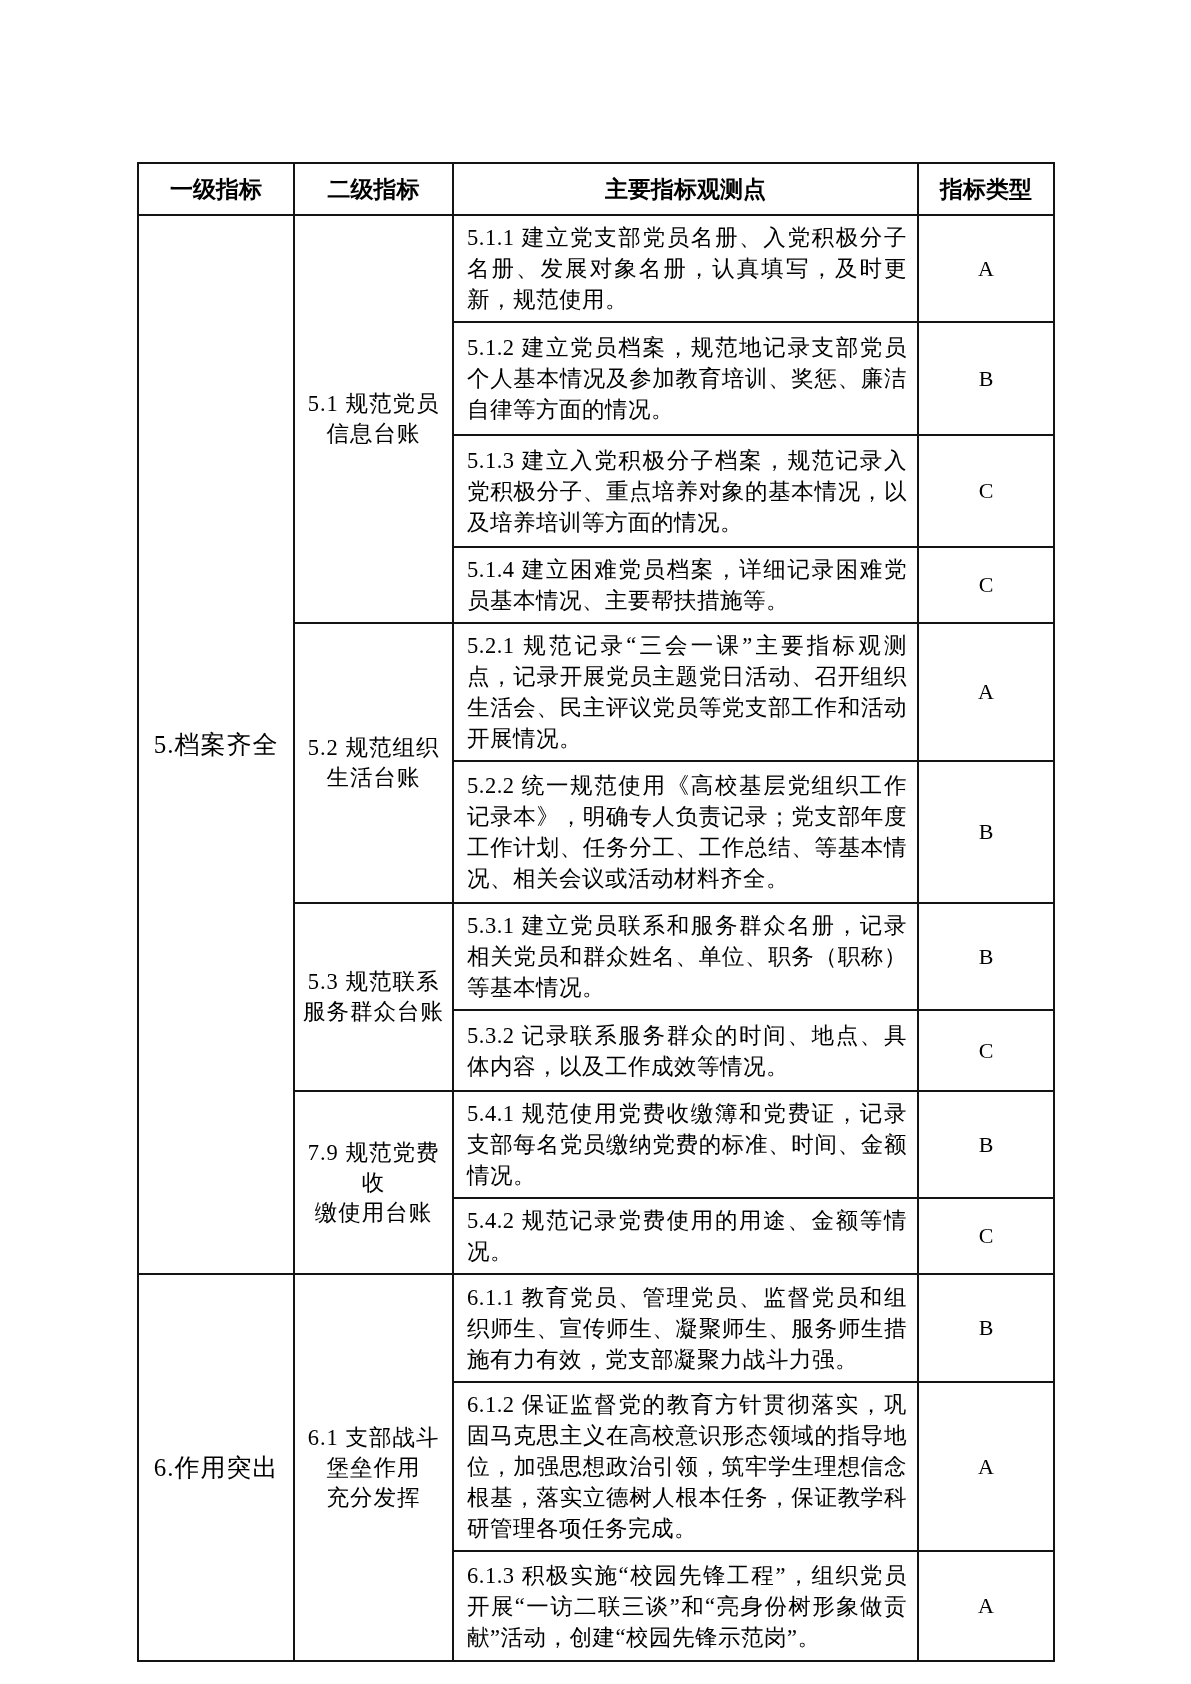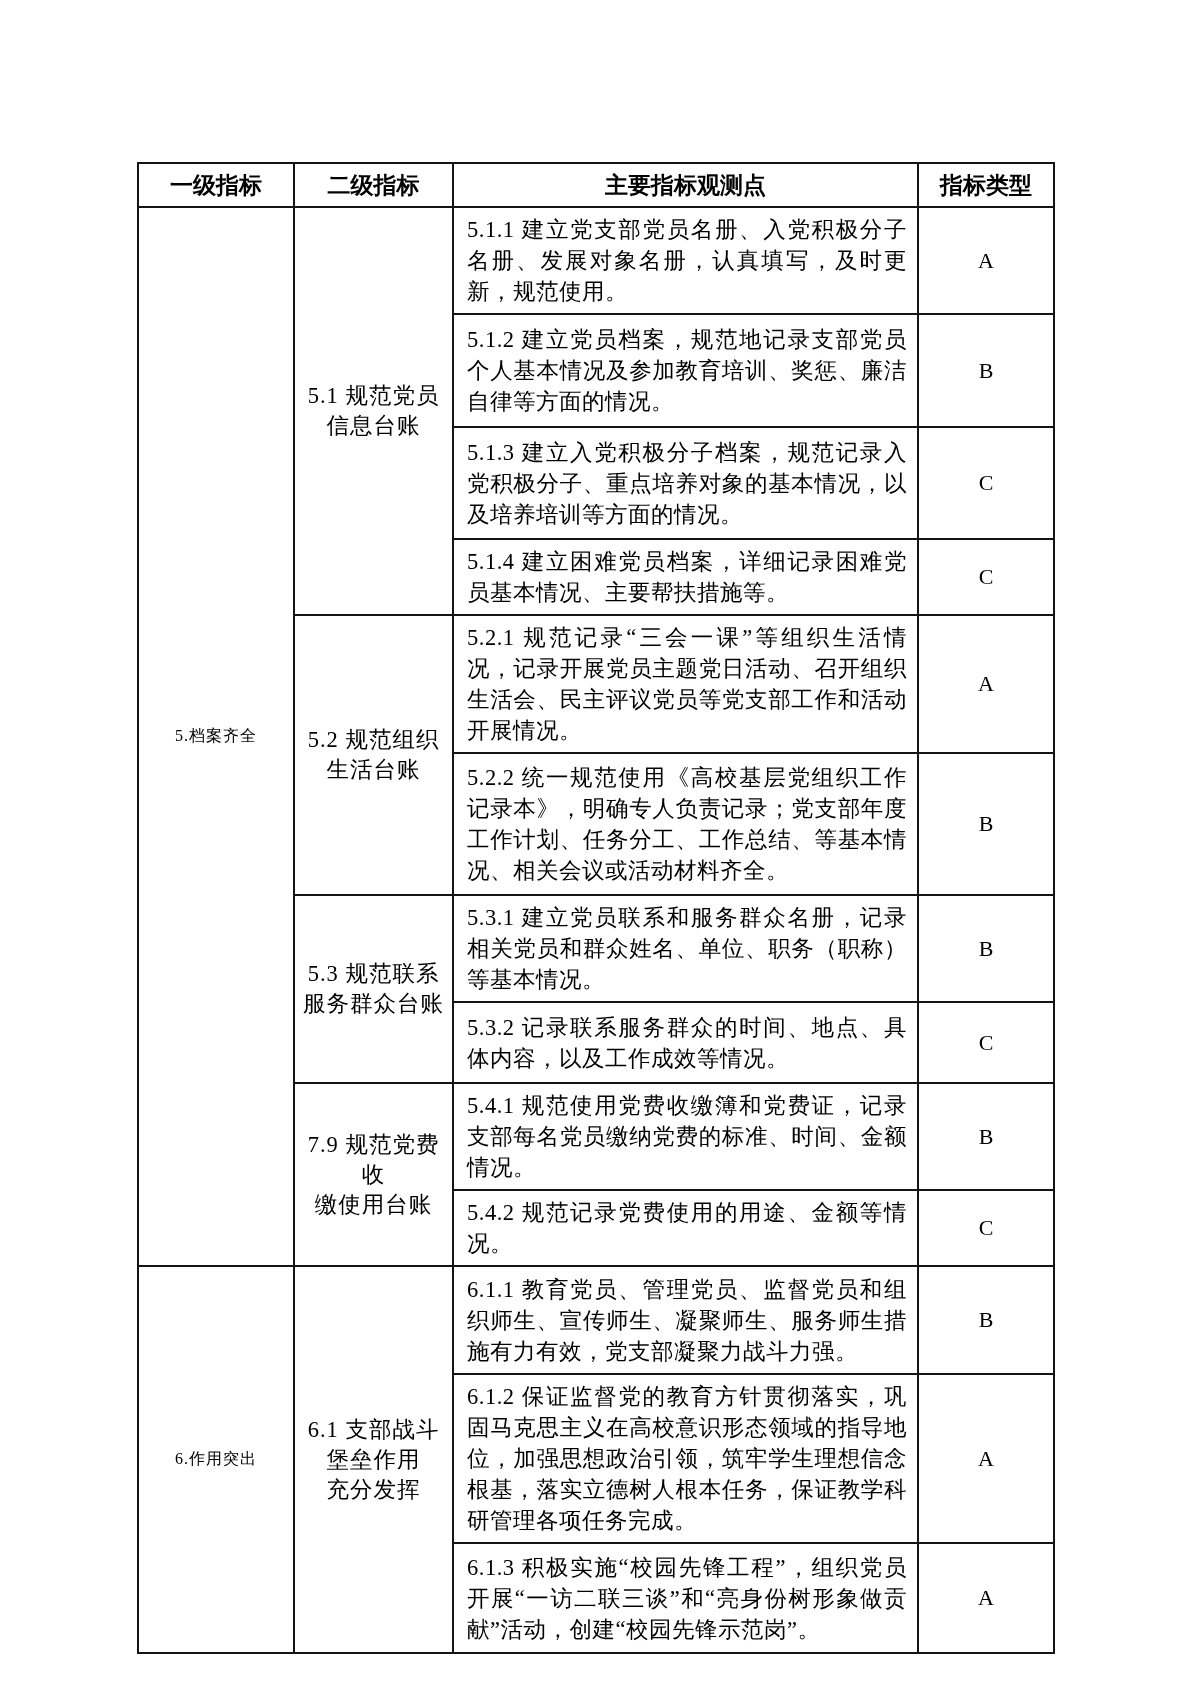--- a/index.html
+++ b/index.html
@@ -35,21 +35,21 @@
     overflow: hidden;
   }
   th.hdr {
     font-family: "Liberation Sans", "DejaVu Sans", sans-serif;
     font-weight: bold;
     font-size: 23px;
     text-align: center;
     padding: 2px 4px;
   }
   td.lvl1 {
-    font-size: 16px;
+    font-size: 25px;
     text-align: center;
     padding: 2px 6px;
     letter-spacing: 1px;
   }
   td.lvl2 {
     font-size: 22.5px;
     text-align: center;
     white-space: pre-line;
     line-height: 30px;
     padding: 12px 4px;
@@ -60,21 +60,21 @@
     line-height: 31px;
     text-align: justify;
     padding: 6px 10px 6px 13px;
     letter-spacing: 0.5px;
   }
   td.type {
     font-size: 22px;
     text-align: center;
     padding: 2px 4px;
   }
-  tr.hrow  { height: 44px; }
+  tr.hrow  { height: 52px; }
   tr.r511  { height: 75px; }
   tr.r512  { height: 113px; }
   tr.r513  { height: 112px; }
   tr.r514  { height: 72px; }
   tr.r521  { height: 117px; }
   tr.r522  { height: 142px; }
   tr.r531  { height: 95px; }
   tr.r532  { height: 81px; }
   tr.r541  { height: 72px; }
   tr.r542  { height: 42px; }
@@ -117,21 +117,21 @@
         <td class="type">C</td>
       </tr>
       <tr class="r514">
         <td class="obs">5.1.4 建立困难党员档案，详细记录困难党员基本情况、主要帮扶措施等。</td>
         <td class="type">C</td>
       </tr>
 
       <tr class="r521">
         <td class="lvl2" rowspan="2">5.2 规范组织
 生活台账</td>
-        <td class="obs">5.2.1 规范记录“三会一课”等组织生活情况，记录开展党员主题党日活动、召开组织生活会、民主评议党员等党支部工作和活动开展情况。</td>
+        <td class="obs">5.2.1 规范记录“三会一课”主要指标观测点，记录开展党员主题党日活动、召开组织生活会、民主评议党员等党支部工作和活动开展情况。</td>
         <td class="type">A</td>
       </tr>
       <tr class="r522">
         <td class="obs">5.2.2 统一规范使用《高校基层党组织工作记录本》，明确专人负责记录；党支部年度工作计划、任务分工、工作总结、等基本情况、相关会议或活动材料齐全。</td>
         <td class="type">B</td>
       </tr>
 
       <tr class="r531">
         <td class="lvl2" rowspan="2">5.3 规范联系
 服务群众台账</td>

